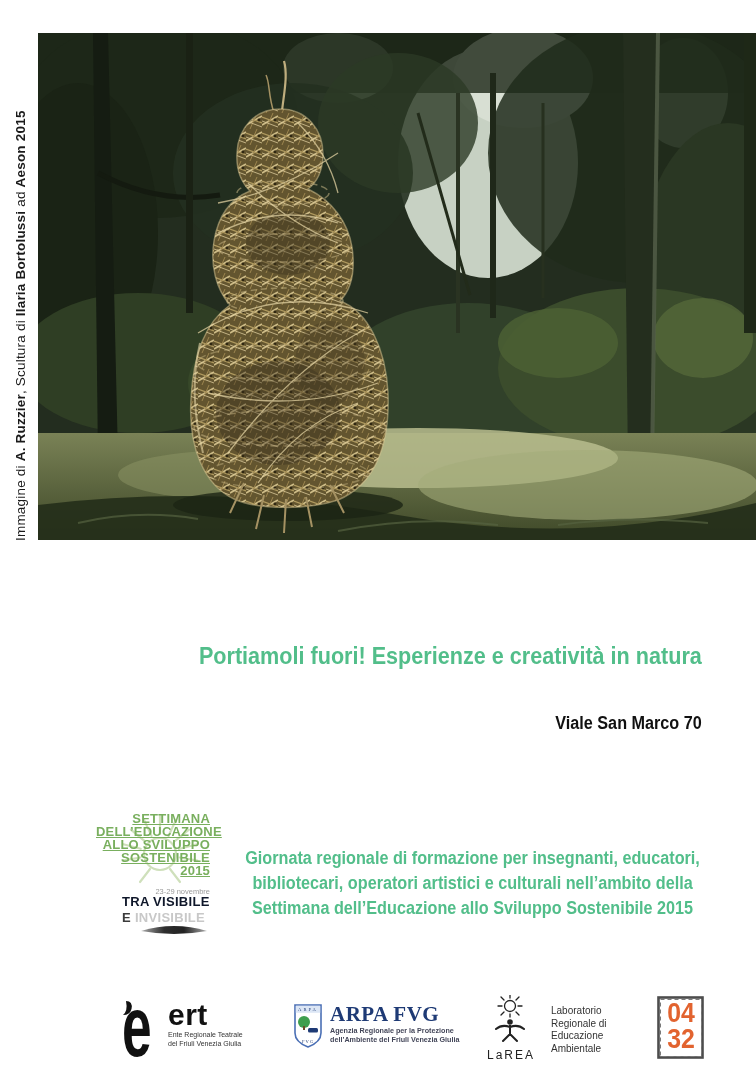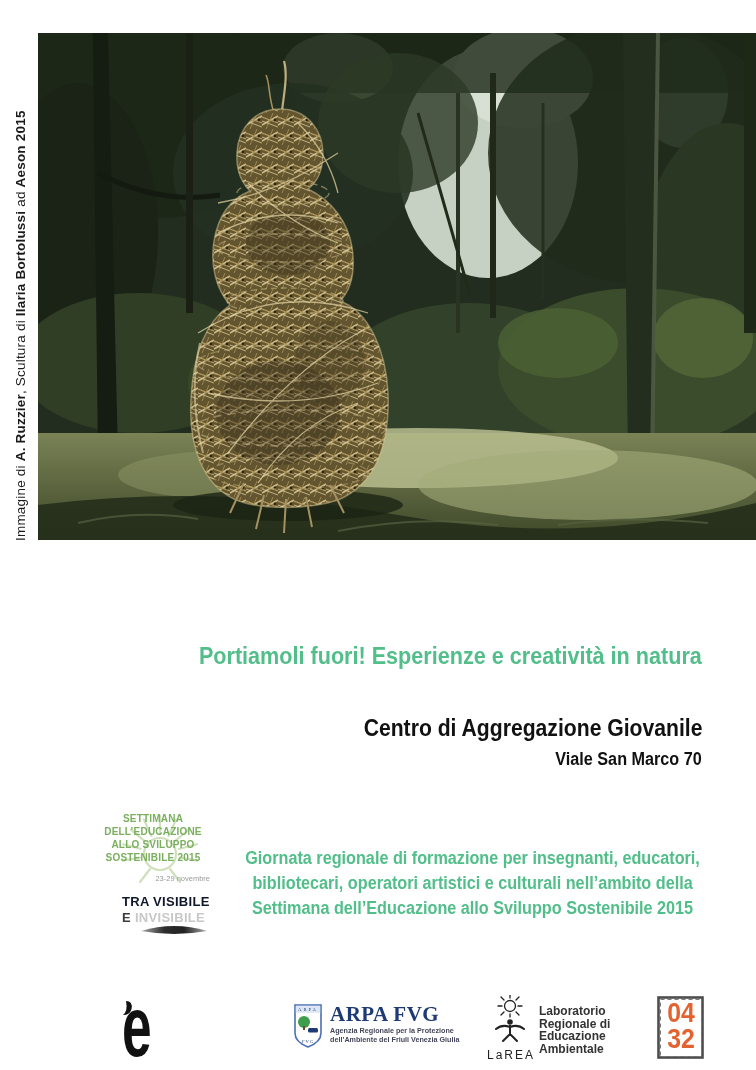--- a/index.html
+++ b/index.html
@@ -36,22 +36,22 @@
 
   
   .event{position:absolute;right:54px;top:706px;text-align:right;color:#111;}
   .ev1,.ev2{font-size:23.5px;line-height:27px;font-weight:bold;}
   .ev2{margin-top:9px;}
   .ev3{font-size:18px;line-height:21px;font-weight:bold;margin-top:7px;}
 
   
   .seds{position:absolute;left:96px;top:812px;width:114px;height:136px;}
   .seds .sun{position:absolute;left:6px;top:-4px;}
-  .seds-title{position:relative;text-align:center;color:#79AF5E;font-weight:bold;
-    font-size:10px;line-height:13px;white-space:pre-line;letter-spacing:.2px;}
+  .seds-title{position:relative;text-align:right;color:#79AF5E;font-weight:bold;
+    font-size:13px;line-height:13px;white-space:pre-line;letter-spacing:.2px;text-decoration:underline;}
   .seds-dates{position:relative;text-align:right;color:#9a9a9a;font-size:7.5px;margin-top:10px;}
   .seds-tag{position:absolute;left:26px;top:82px;}
   .seds-tag1{color:#0f172a;font-size:13px;font-weight:bold;letter-spacing:.3px;}
   .seds-tag2{font-size:13px;font-weight:bold;letter-spacing:.3px;margin-top:1px;}
   .seds-tag2 .e{color:#3b3b3b;}
   .seds-tag2 .inv{color:#c8c8c8;}
   .seds .swoosh{position:absolute;left:44px;top:113px;}
 
   
   .desc{position:absolute;left:205px;top:846px;width:535px;text-align:center;}
@@ -66,21 +66,21 @@
 
   .logo-arpa{left:293px;top:1003px;justify-content:center;}
   .arpa-text{margin-left:7px;}
   .arpa-name{font-family:"Liberation Serif", serif;font-weight:bold;font-size:21px;
     line-height:22px;color:#1e3a75;letter-spacing:.5px;}
   .arpa-sub{font-size:7.2px;line-height:8.5px;color:#44475a;font-weight:bold;margin-top:2px;white-space:pre-line;}
 
   .logo-larea{left:487px;top:995px;}
   .larea-left{width:46px;text-align:center;}
   .larea-name{font-size:12px;color:#222;letter-spacing:2px;margin-top:1px;}
-  .larea-sub{font-size:12px;line-height:12.5px;color:#333;font-weight:bold;margin-left:6px;padding-top:10px;white-space:pre-line;}
+  .larea-sub{font-size:10px;line-height:12.5px;color:#333;font-weight:normal;margin-left:18px;padding-top:10px;white-space:pre-line;}
 
   .logo-0432{left:656px;top:995px;}
   .o432-box{position:relative;width:50px;height:66px;}
   .o432-digits{position:absolute;left:0;top:5px;width:100%;text-align:center;
     color:#E2632F;font-weight:bold;font-size:27px;line-height:26px;transform:scaleX(.92);}
 </style>
 </head>
 <body>
 
 <div class="poster">
@@ -175,21 +175,20 @@
         <path d="M165,420 Q150,360 162,310" stroke="#e6d6a6" stroke-width="2" fill="none" opacity=".6"></path>
         <path d="M226,462 l-8,34 M248,466 l-2,34 M268,464 l6,30 M292,452 l14,28 M206,450 l-14,30" stroke="#a59263" stroke-width="2" fill="none"></path>
       </g>
     </svg>
   </div>
 
 
   <h2 class="subtitle green"><span class="cond r">Portiamoli fuori! Esperienze e creatività in natura</span></h2>
 
   <div class="event">
-    <div class="ev2"><span class="cond r">Centro di Aggregazione Giovanile</span></div>
     <div class="ev3"><span class="cond r">Viale San Marco 70</span></div>
   </div>
 
   <div class="seds">
     <svg class="sun" width="116" height="96" viewBox="0 0 116 96">
       <g stroke="#cfe0bb" stroke-width="2.2" stroke-linecap="round" fill="none">
         <circle cx="58" cy="46" r="16"></circle>
         <path d="M58,26 L58,8 M66.5,28 L74,11.6 M73,33 L87,21.6 M77,41 L95,36.2
                  M38.7,40.8 L21.3,36.2 M42.7,33.1 L28.9,21.6 M49.5,27.9 L41.9,11.6
                  M38.3,49.5 L20.6,52.6 M77.7,49.5 L95.4,52.6 M48,61 L38,74 M68,61 L78,74"></path>
@@ -219,20 +218,25 @@
 
   <div class="desc"><span class="cond c green">Giornata regionale di formazione per insegnanti, educatori,
 bibliotecari, operatori artistici e culturali nell’ambito della
 Settimana dell’Educazione allo Sviluppo Sostenibile 2015</span></div>
 
   <div class="logo logo-ert">
     <svg width="44" height="62" viewBox="0 0 44 62">
       <path d="M8,3 q7,0 5.5,8 q-1.5,6 -8.5,6 q5,-4 3,-14 z" fill="#111"></path>
       <text transform="translate(4,58) scale(0.62,1)" font-family="Liberation Sans, sans-serif" font-weight="bold" font-size="86" fill="#111">e</text>
     </svg>
+    <div class="ert-text">
+      <div class="ert-name">ert</div>
+      <div class="ert-sub">Ente Regionale Teatrale
+del Friuli Venezia Giulia</div>
+    </div>
   </div>
 
   <div class="logo logo-arpa">
     <svg width="30" height="48" viewBox="0 0 30 48">
       <path d="M2,2 h26 v28 q0,9 -13,14 q-13,-5 -13,-14 Z" fill="#ffffff" stroke="#4a6fb5" stroke-width="1.6"></path>
       <rect x="2.8" y="2.8" width="24.4" height="7" fill="#dce6f5"></rect>
       <text x="15" y="8.4" text-anchor="middle" font-size="4.6" letter-spacing="2" fill="#1e3a75" font-family="Liberation Serif, serif">ARPA</text>
       <circle cx="11" cy="19" r="6" fill="#3e9e4e"></circle>
       <rect x="10" y="23" width="2" height="4" fill="#6b4b2a"></rect>
       <rect x="15" y="25" width="10" height="4.5" rx="1.5" fill="#1e3a75"></rect>

